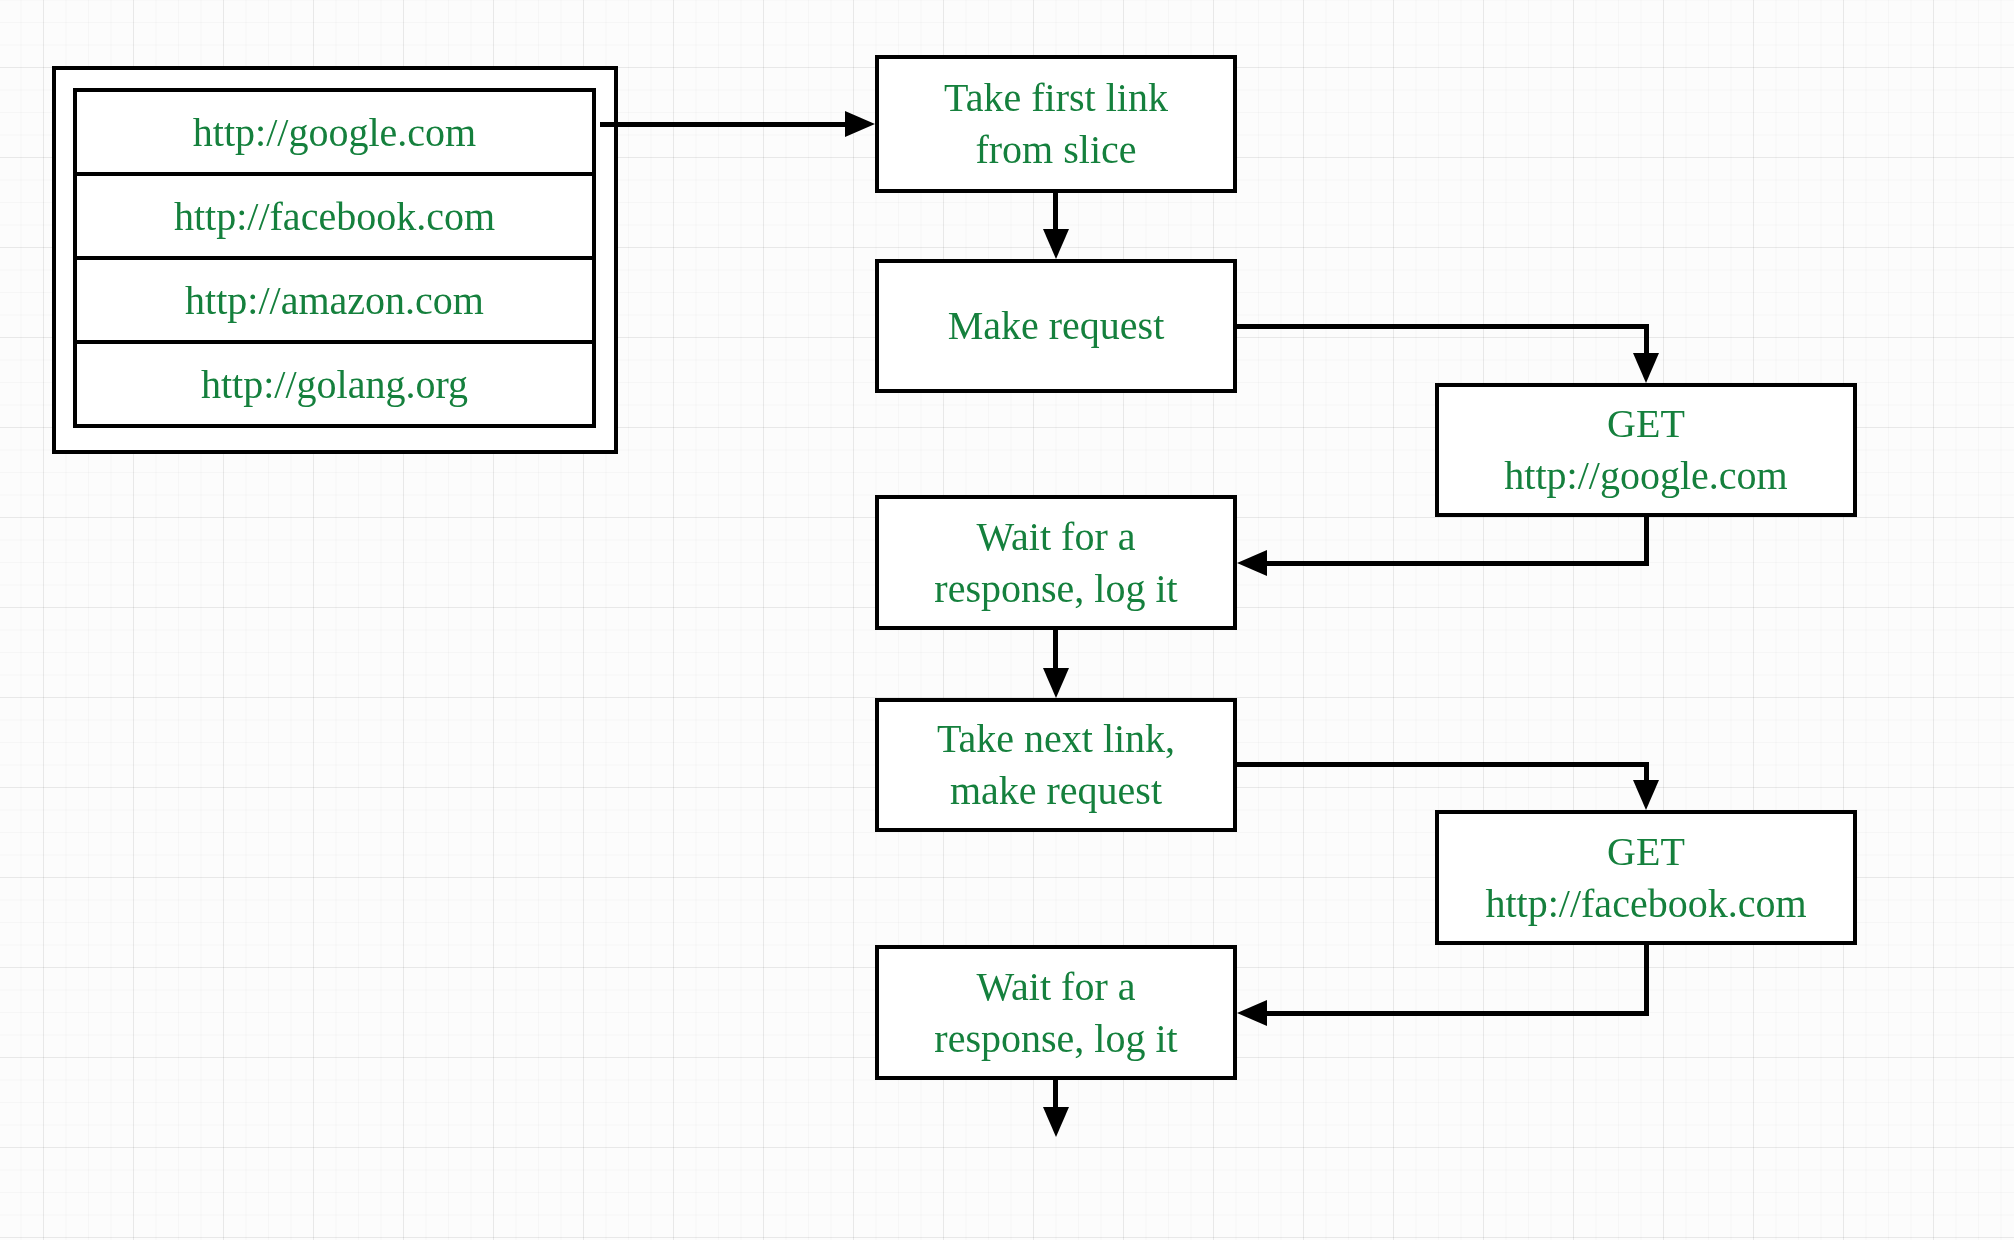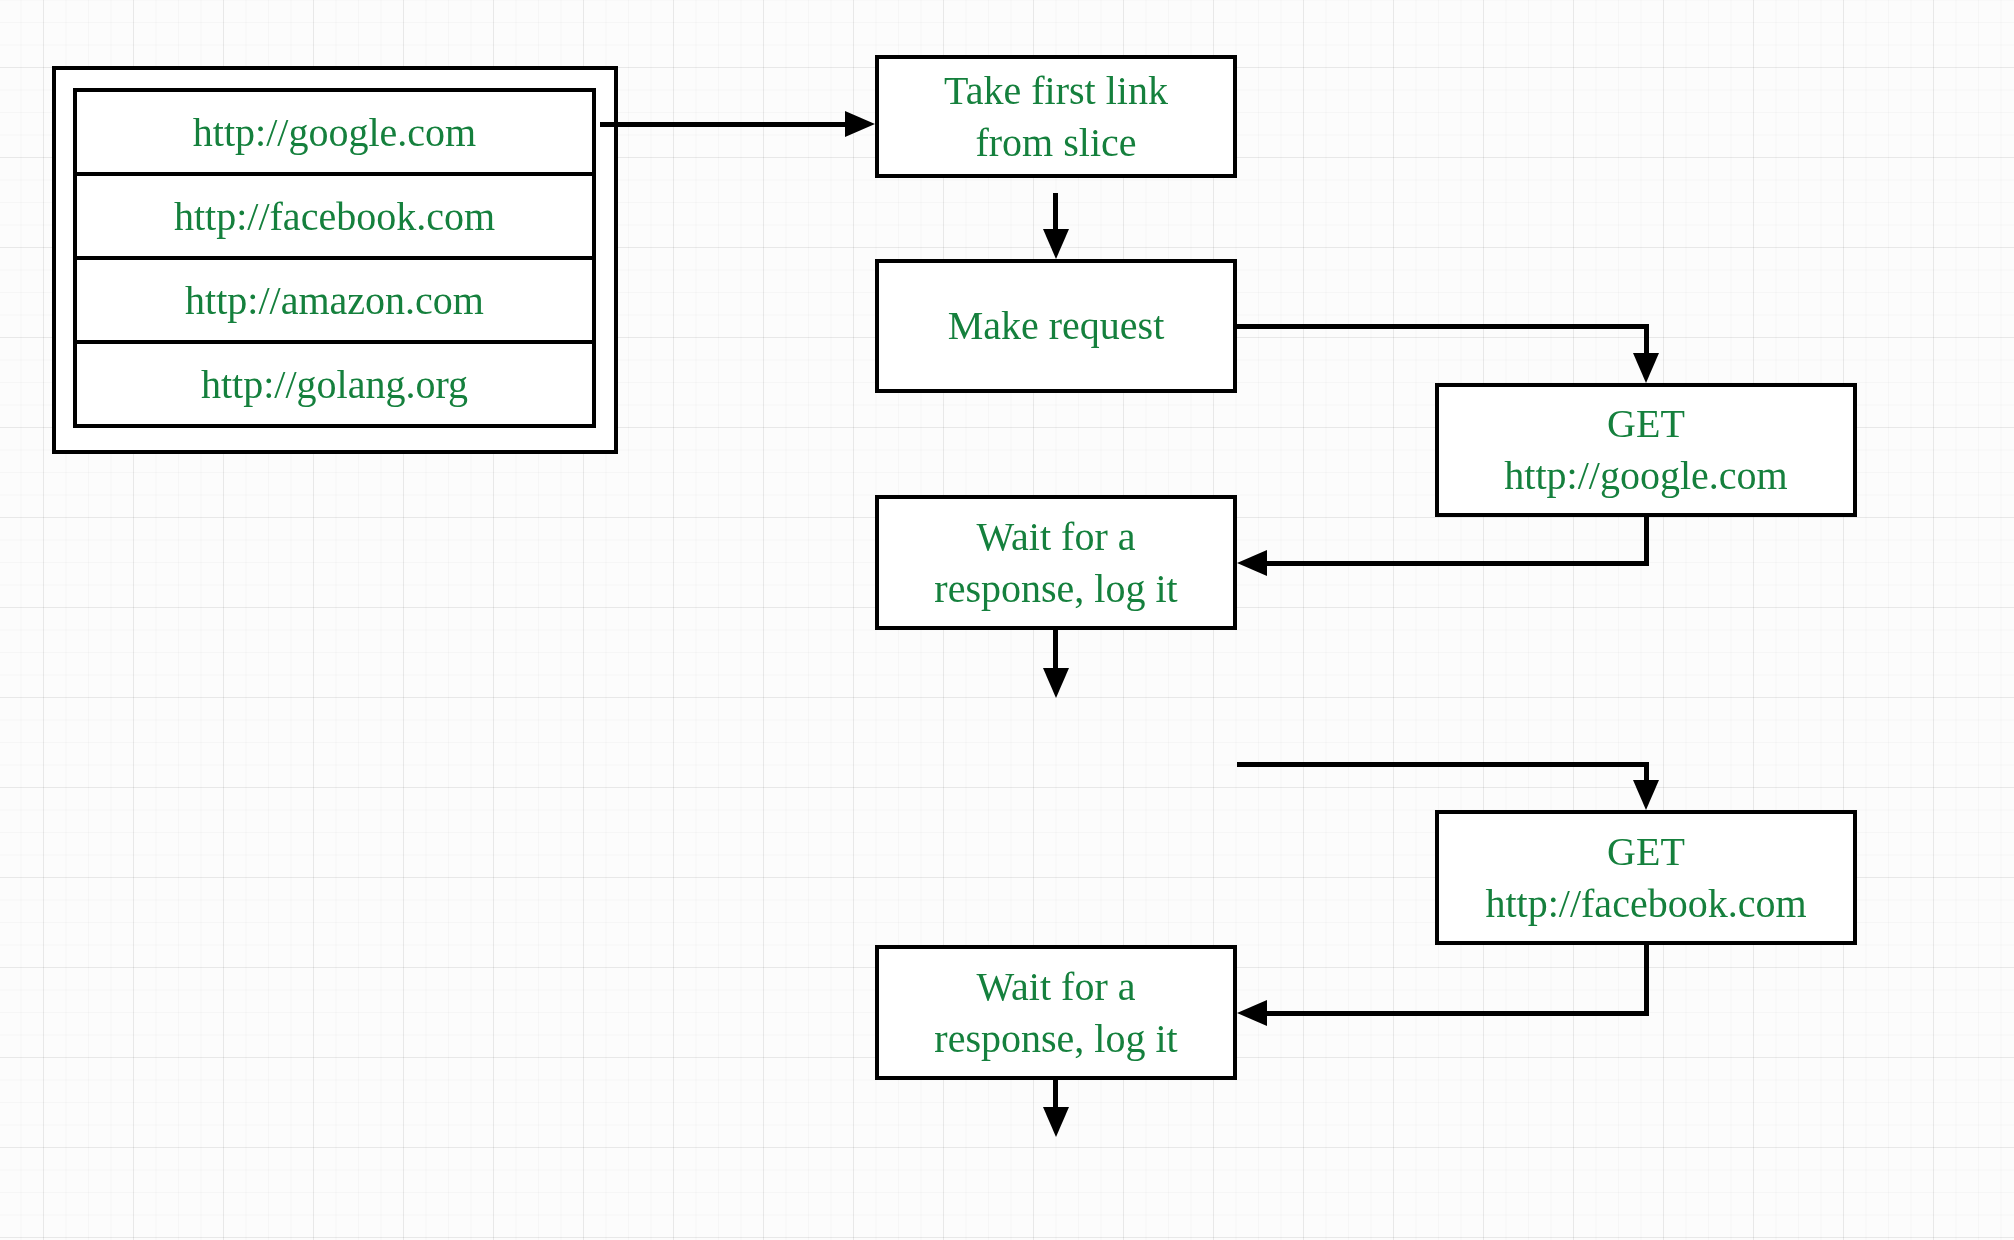--- a/index.html
+++ b/index.html
@@ -89,25 +89,27 @@
 <div id="canvas">
 
   <div class="url-outer" style="left:52px; top:66px; width:566px; height:388px;"></div>
   <div class="url-inner" style="left:73px; top:88px; width:523px; height:340px;">
     <div class="url-row">http://google.com</div>
     <div class="url-row">http://facebook.com</div>
     <div class="url-row">http://amazon.com</div>
     <div class="url-row">http://golang.org</div>
   </div>
 
-  <div class="node" style="left:875px; top:55px; width:362px; height:123px;">Take first link
+  <div class="node" style="left:875px; top:55px; width:362px; height:138px;">Take first link
 from slice</div>
   <div class="node" style="left:875px; top:259px; width:362px; height:134px;">Make request</div>
   <div class="node" style="left:875px; top:495px; width:362px; height:135px;">Wait for a
 response, log it</div>
+  <div class="node" style="left:875px; top:698px; width:362px; height:134px;">Take next link,
+make request</div>
   <div class="node" style="left:875px; top:945px; width:362px; height:135px;">Wait for a
 response, log it</div>
 
   <div class="node" style="left:1435px; top:383px; width:422px; height:134px;">GET
 http://google.com</div>
   <div class="node" style="left:1435px; top:810px; width:422px; height:135px;">GET
 http://facebook.com</div>
 
   <div class="shaft" style="left:600px; top:122px; width:245px; height:5px;"></div>
   <div class="arrow right" style="left:845px; top:111px;"></div>

